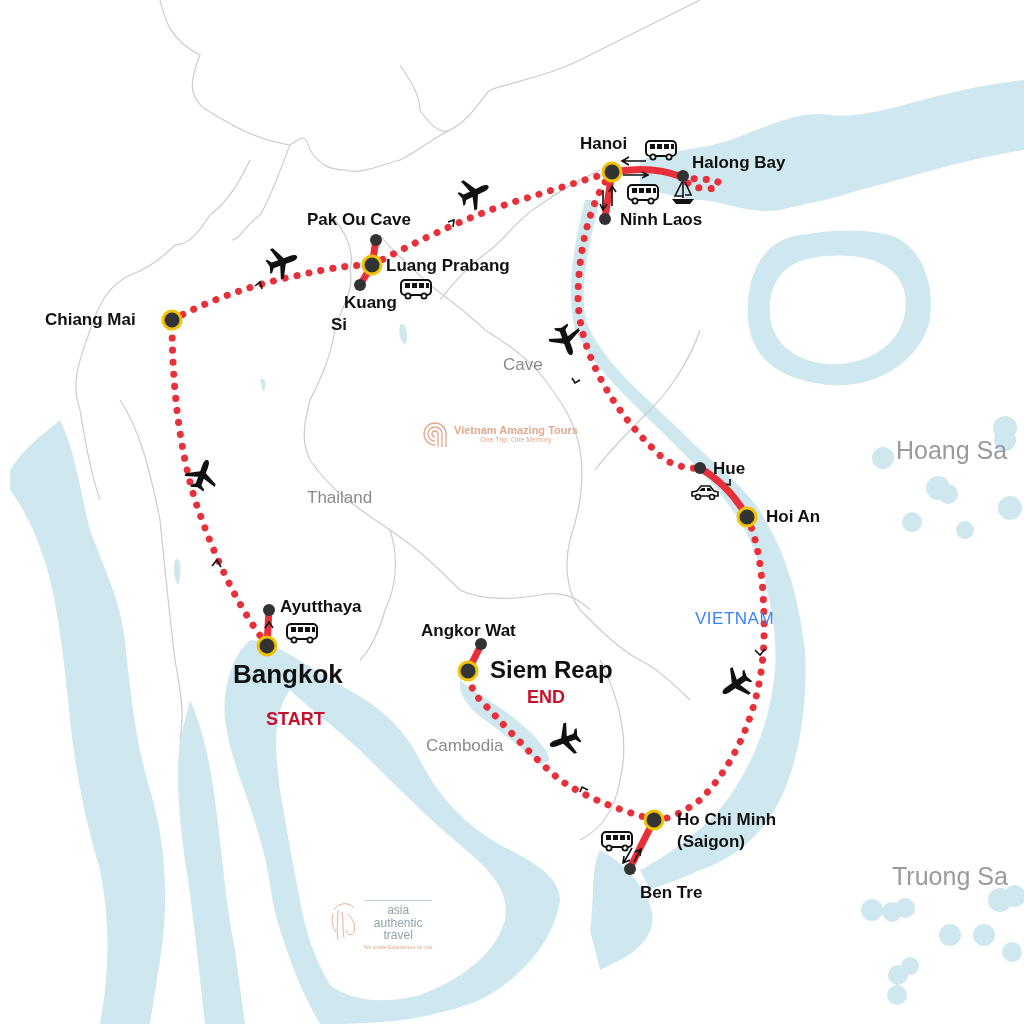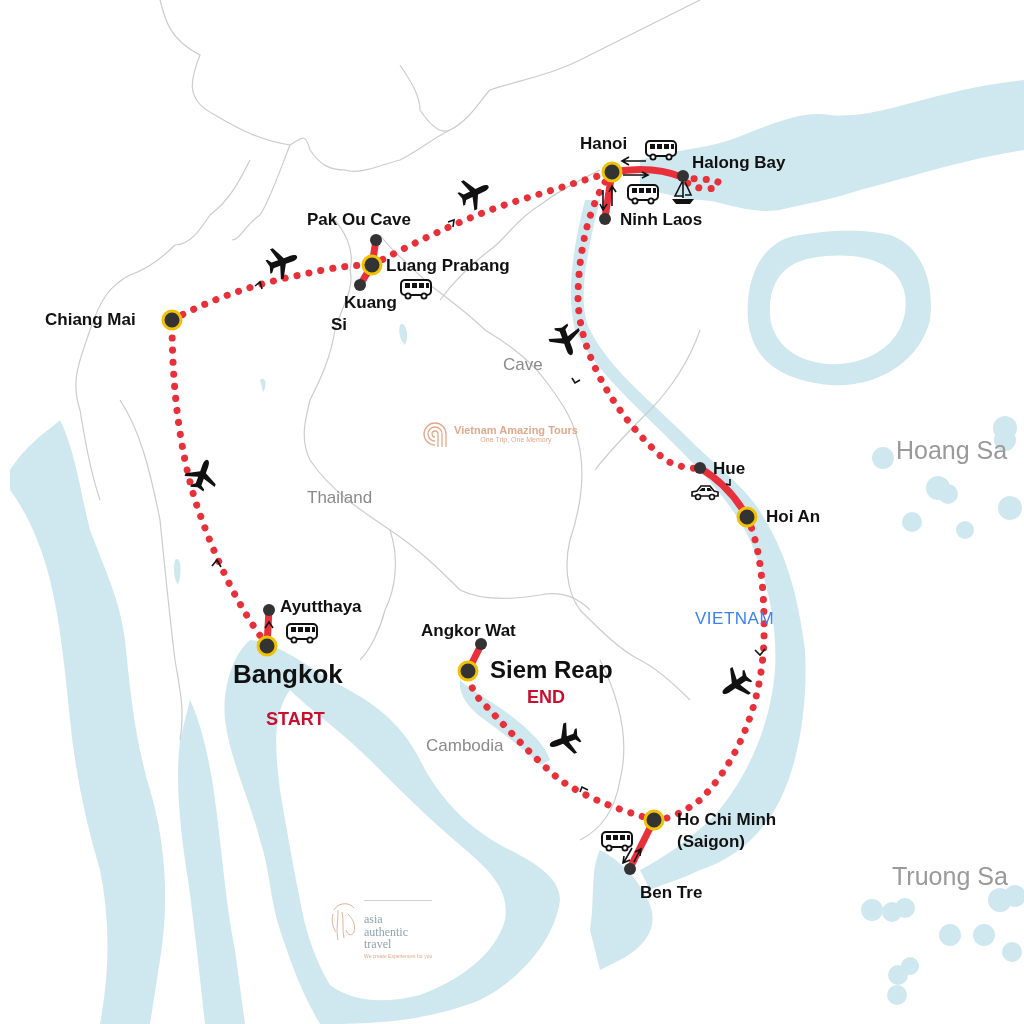--- a/index.html
+++ b/index.html
@@ -9,21 +9,21 @@
   .lbl.city { font-size:17px; }
   .lbl.big { font-size:26px; }
   .lbl.tag { font-size:18px; color:#c8102e; }
   .lbl.country { font-weight:normal; color:#8a8a8a; font-size:17px; }
   .lbl.sea { font-weight:normal; color:#9a9a9a; font-size:25px; }
   .lbl.vn { font-weight:normal; color:#3b82f6; font-size:17px; letter-spacing:0.5px; }
   .wm1 { position:absolute; left:420px; top:420px; display:flex; align-items:center; gap:4px; }
   .wm1 .t1 { font-family:"Liberation Sans", sans-serif; font-weight:bold; font-size:11px; color:#e2a98c; line-height:1; }
   .wm1 .t2 { font-family:"Liberation Sans", sans-serif; font-size:7px; color:#e2a98c; text-align:center; line-height:1.2; }
   .wm2 { position:absolute; left:330px; top:900px; display:flex; align-items:flex-start; gap:4px; }
-  .wm2 .txt { font-family:Liberation Serif, serif; font-size:12px; color:#8fa3ab; line-height:1.05; border-top:1px solid #c7d3d8; padding-top:12px; }
+  .wm2 .txt { font-family:Liberation Sans, sans-serif; font-size:12px; color:#8fa3ab; line-height:1.05; border-top:1px solid #c7d3d8; padding-top:3px;text-align:center; }
   .wm2 .sub { font-size:5px; color:#e2a98c; margin-top:2px; }
 </style>
 </head>
 <body>
 
 <svg id="map" viewBox="0 0 1024 1024" xmlns="http://www.w3.org/2000/svg">
   <defs>
     <g id="plane">
       <path d="M0,-16 C2,-16 3,-13 3,-10 L3,-3 L16,4 L16,7 L3,3 L3,10 L7,13 L7,15 L0,13 L-7,15 L-7,13 L-3,10 L-3,3 L-16,7 L-16,4 L-3,-3 L-3,-10 C-3,-13 -2,-16 0,-16 Z" fill="#111"></path>
     </g>

